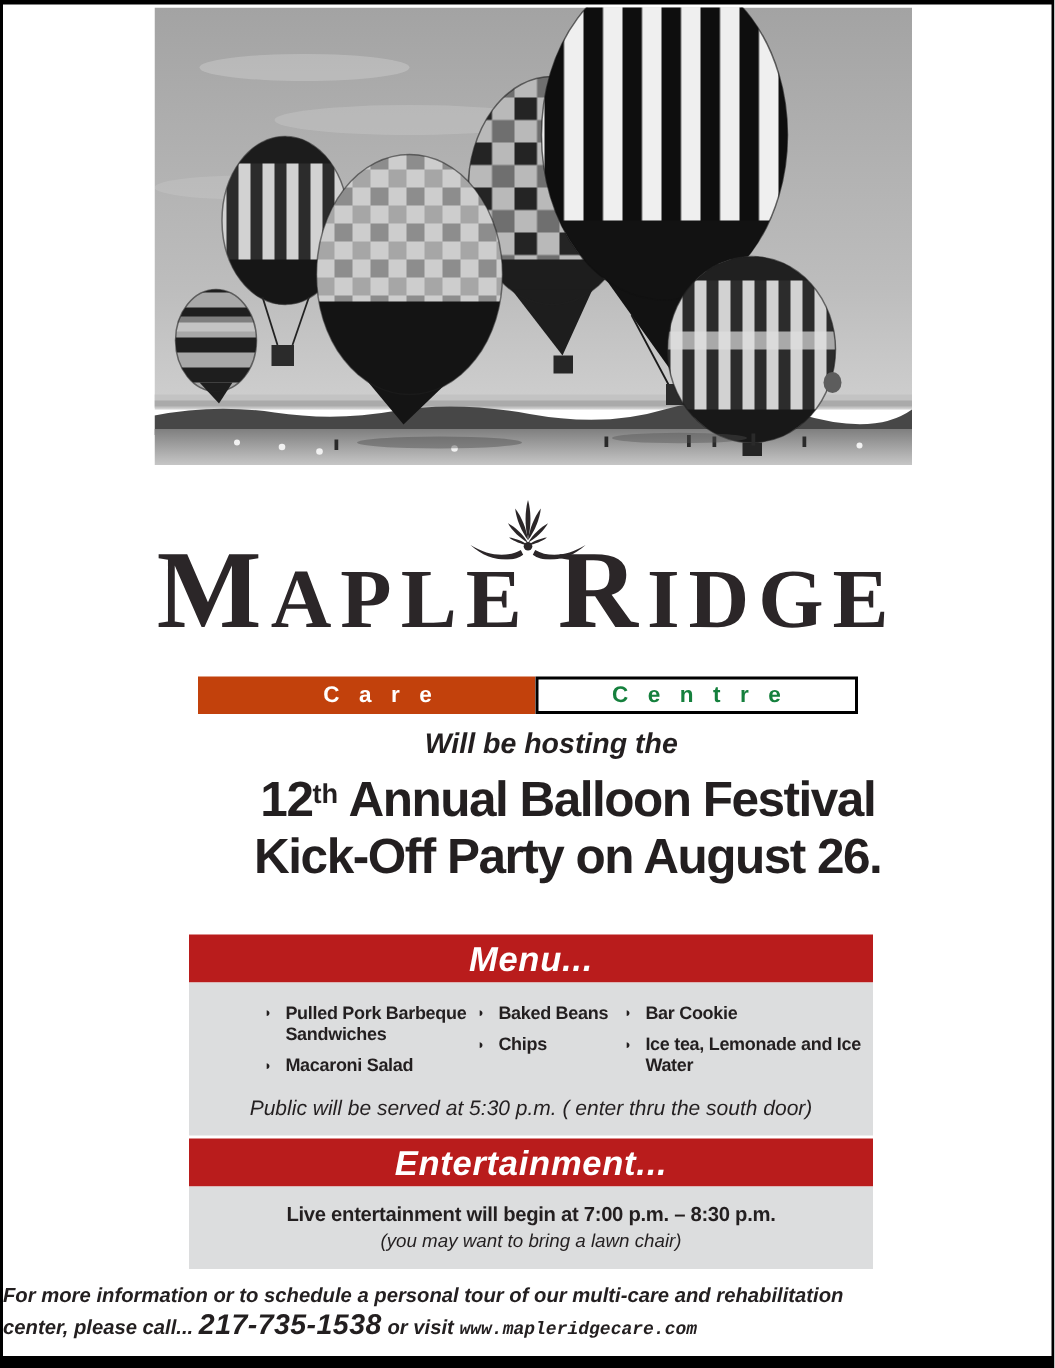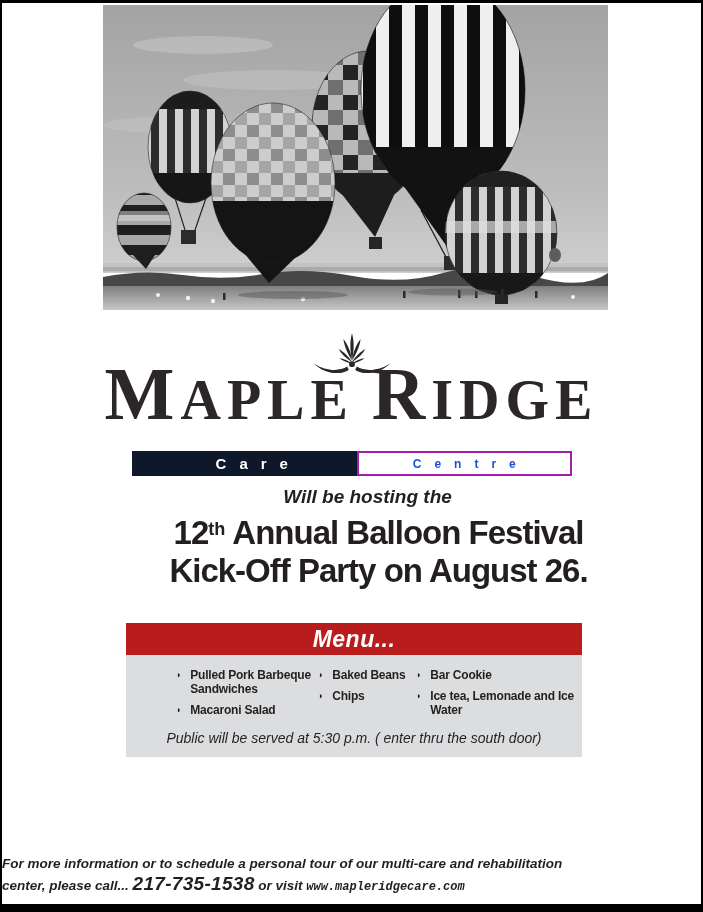--- a/index.html
+++ b/index.html
@@ -15,24 +15,24 @@
   
   .ornament{top:322px;left:0;width:100%;display:flex;justify-content:center;}
   
   .wordmark{top:354px;left:0;width:100%;display:flex;justify-content:center;align-items:baseline;
     font-family:"Liberation Serif","DejaVu Serif",serif;font-weight:600;color:#2b2628;letter-spacing:6px;line-height:1;}
   .wm-big{font-size:74px;}
   .wm-small{font-size:56px;}
   .wm-gap{width:18px;}
   
   .tagbar{top:448px;left:50%;transform:translateX(-50%);width:440px;height:25px;display:flex;}
-  .tag-care{flex:1;background:#0f172a;color:#ffffff;display:flex;align-items:center;justify-content:center;
+  .tag-care{flex:1;background:#c2410c;color:#ffffff;display:flex;align-items:center;justify-content:center;
     font-weight:bold;font-size:15px;letter-spacing:13px;padding-left:28px;box-sizing:border-box;text-align:right;}
-  .tag-centre{flex:1;background:#ffffff;color:#1d4ed8;border:2px solid #a21caf;display:flex;align-items:center;justify-content:center;
-    font-weight:bold;font-size:12px;letter-spacing:13px;padding-left:13px;box-sizing:border-box;}
+  .tag-centre{flex:1;background:#ffffff;color:#15803d;border:2px solid #000000;display:flex;align-items:center;justify-content:center;
+    font-weight:bold;font-size:15px;letter-spacing:13px;padding-left:13px;box-sizing:border-box;}
   
   .hosting{top:483px;left:16px;width:100%;text-align:center;font-style:italic;font-weight:600;font-size:19px;}
   .heading{top:507px;left:0;width:100%;text-align:center;font-weight:bold;font-size:33px;line-height:38px;letter-spacing:-1px;margin-left:27px;}
   .heading sup{font-size:0.55em;vertical-align:0.5em;letter-spacing:0;}
   
   .panel{left:124px;width:456px;}
   .panel-header{height:32px;background:#b91c1c;color:#fff;display:flex;align-items:center;justify-content:center;
     font-weight:bold;font-style:italic;font-size:23px;letter-spacing:0.5px;}
   .panel-body{background:#dcddde;}
   .menu-panel{top:620px;}
@@ -281,20 +281,27 @@
           <div class="menu-item">
               <span class="bullet">◗</span>
               <span>Ice tea, Lemonade and Ice Water</span>
             </div>
         </div>
       </div>
       <div class="menu-note">Public will be served at 5:30 p.m. ( enter thru the south door)</div>
     </div>
   </div>
 
+  <div class="abs panel ent-panel">
+    <div class="panel-header">Entertainment...</div>
+    <div class="panel-body ent-body">
+      <div class="ent-line1">Live entertainment will begin at 7:00 p.m. – 8:30 p.m.</div>
+      <div class="ent-line2">(you may want to bring a lawn chair)</div>
+    </div>
+  </div>
 
   <div class="abs footer">
     <div>For more information or to schedule a personal tour of our multi-care and rehabilitation</div>
     <div class="footer-line2">
       <span>center, please call... </span><span class="phone">217-735-1538</span><span> or visit </span><span class="site">www.mapleridgecare.com</span>
     </div>
   </div>
 
 </div>
 

